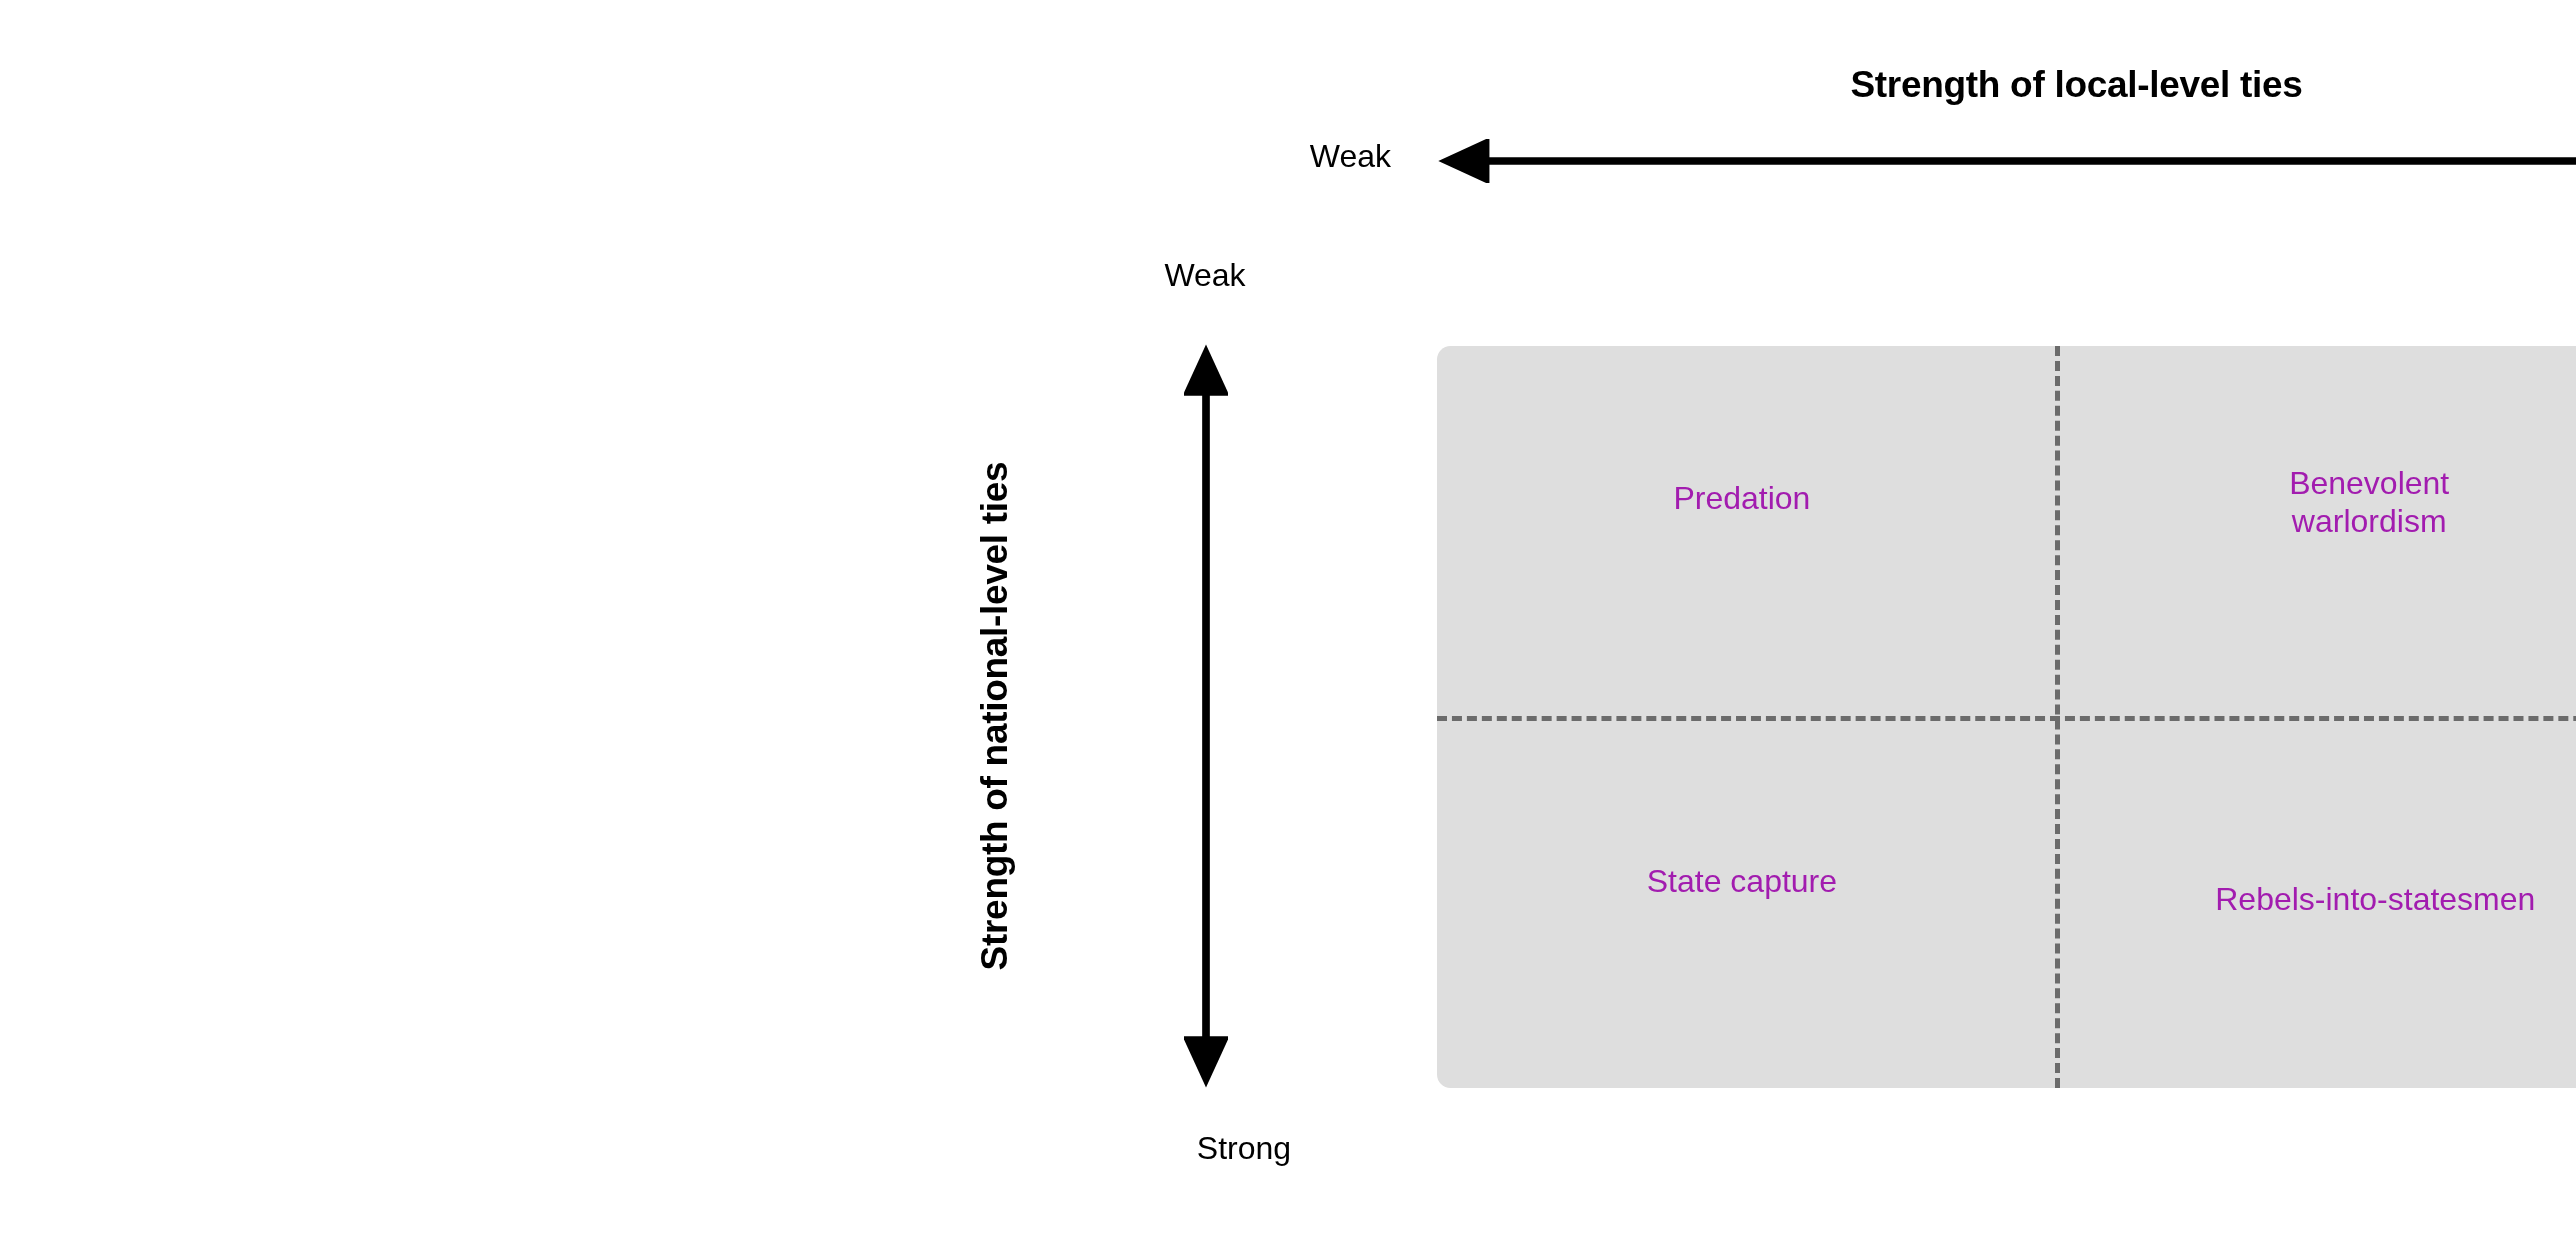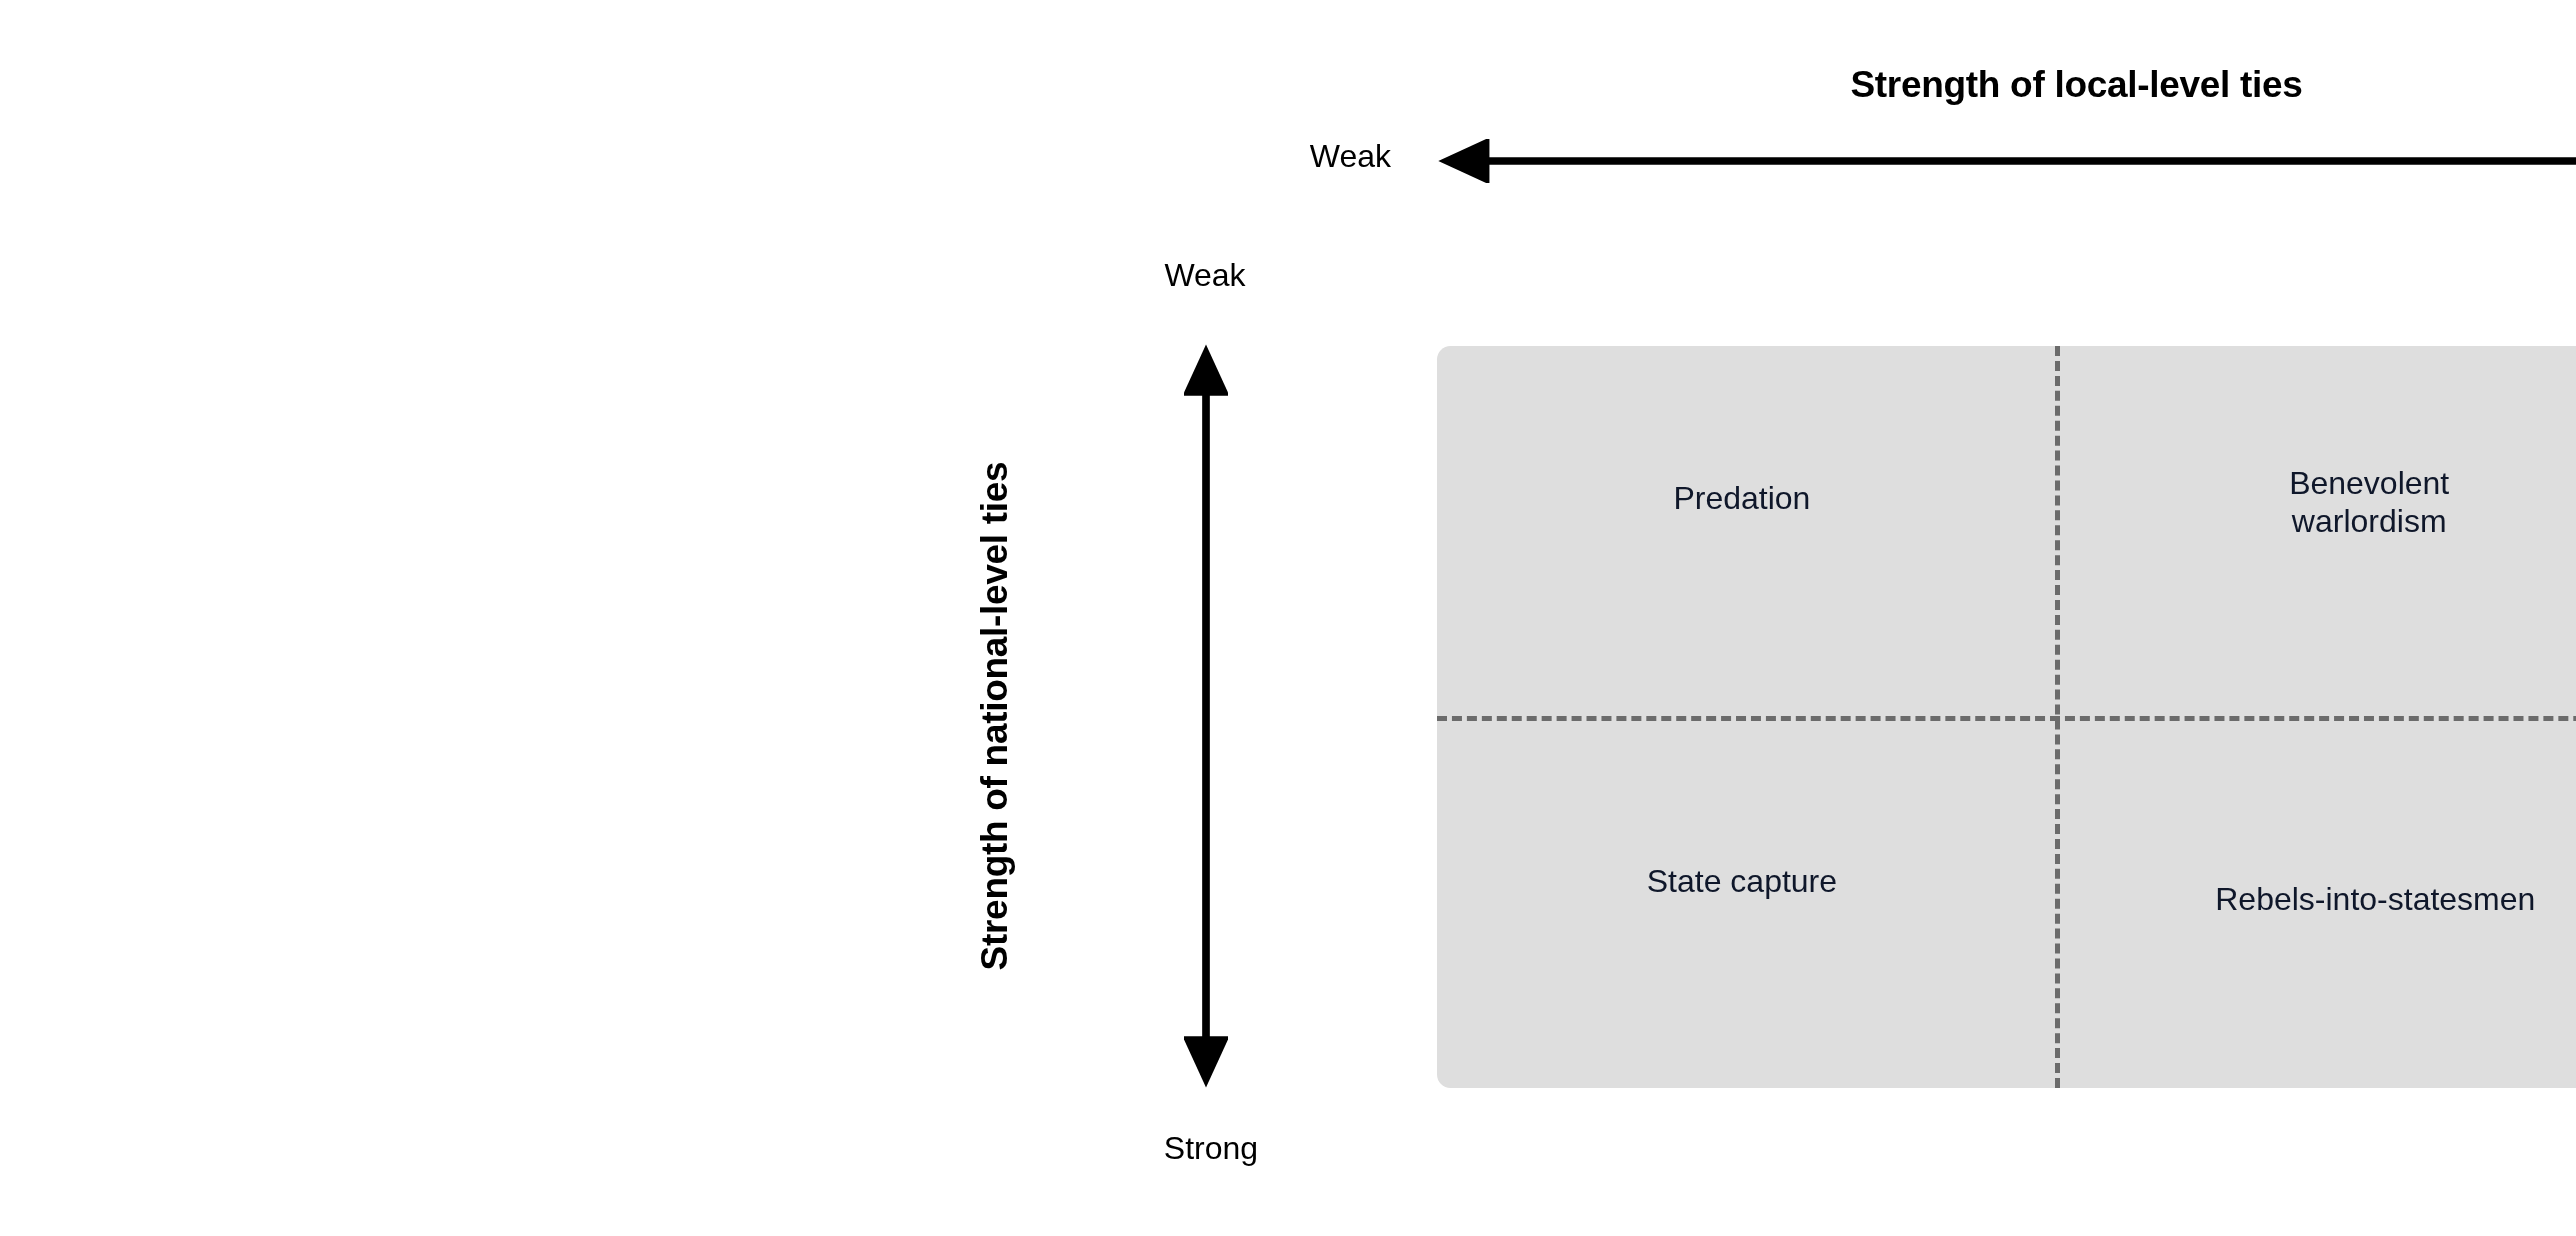--- a/index.html
+++ b/index.html
@@ -60,21 +60,21 @@
   #y-label-weak {
     left: 999px;
     top: 259px;
     width: 412px;
     text-align: center;
     font-size: 32px;
     line-height: 1;
     white-space: nowrap;
   }
   #y-label-strong {
-    left: 1005px;
+    left: 1038px;
     top: 1132px;
     width: 412px;
     text-align: center;
     font-size: 32px;
     line-height: 1;
     white-space: nowrap;
   }
 
   
   #y-axis-arrow {
@@ -130,21 +130,21 @@
 
   
   .quadrant {
     position: absolute;
     display: flex;
     align-items: center;
     justify-content: center;
     text-align: center;
     font-size: 32px;
     line-height: 1.18;
-    color: #0f172a;
+    color: #a21caf;
     white-space: pre-line;
   }
   #quadrant-top-left     { left: 0;      top: 0;      width: 618px; height: 370px; }
   #quadrant-top-right    { left: 618px; top: 0;      width: 618px; height: 370px; }
   #quadrant-bottom-left  { left: 0;      top: 370px;  width: 618px; height: 372px; }
   #quadrant-bottom-right { left: 618px; top: 370px;  width: 618px; height: 372px; }
 
   
   #quadrant-top-left .quadrant-label     { transform: translate(-4.1px, -32px); }
   #quadrant-top-right .quadrant-label    { transform: translate(5.2px, -28px); text-align: center; }

